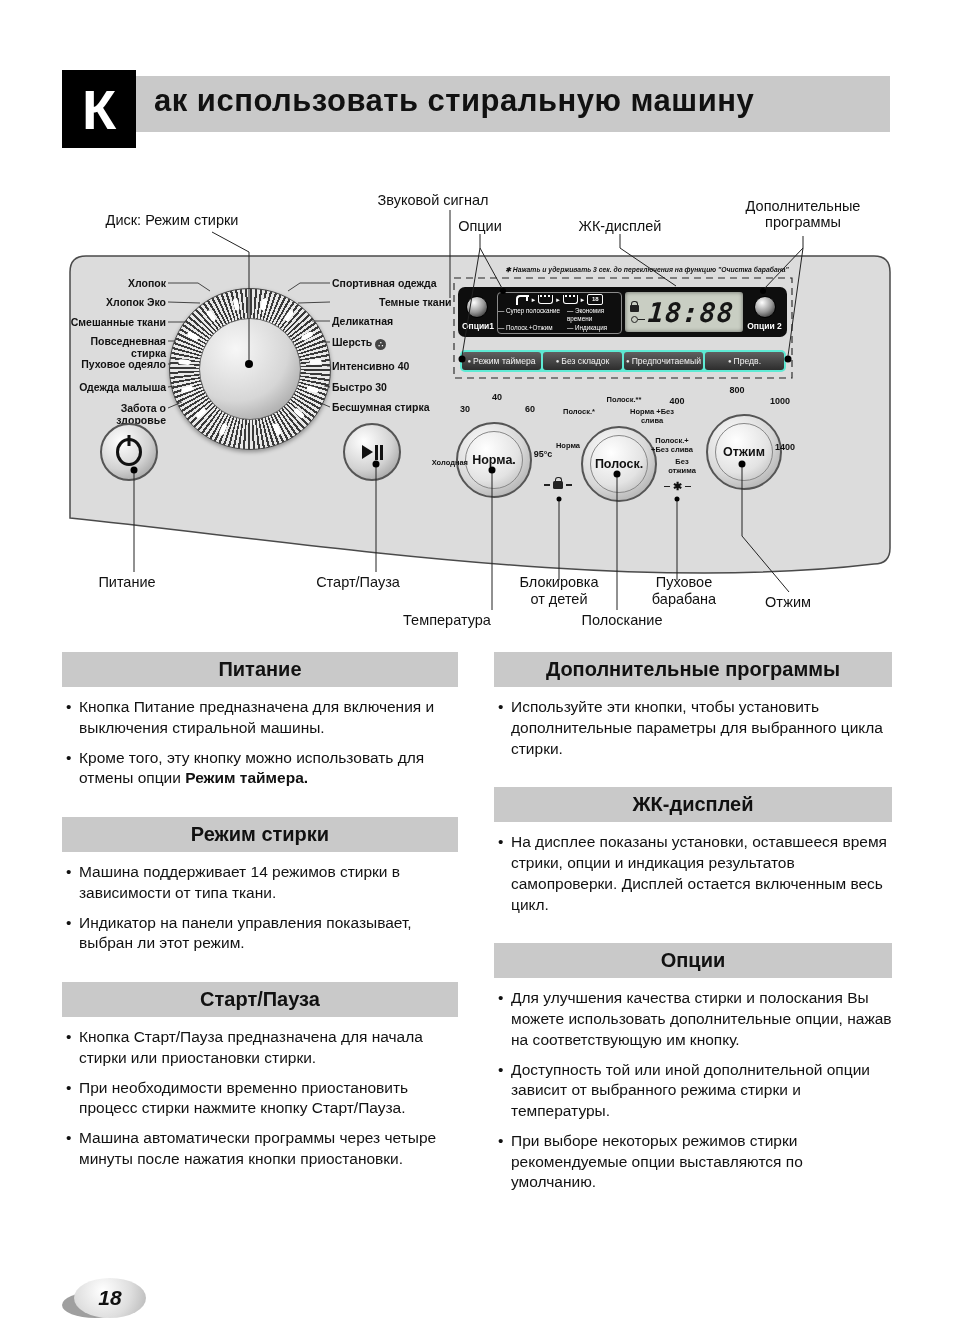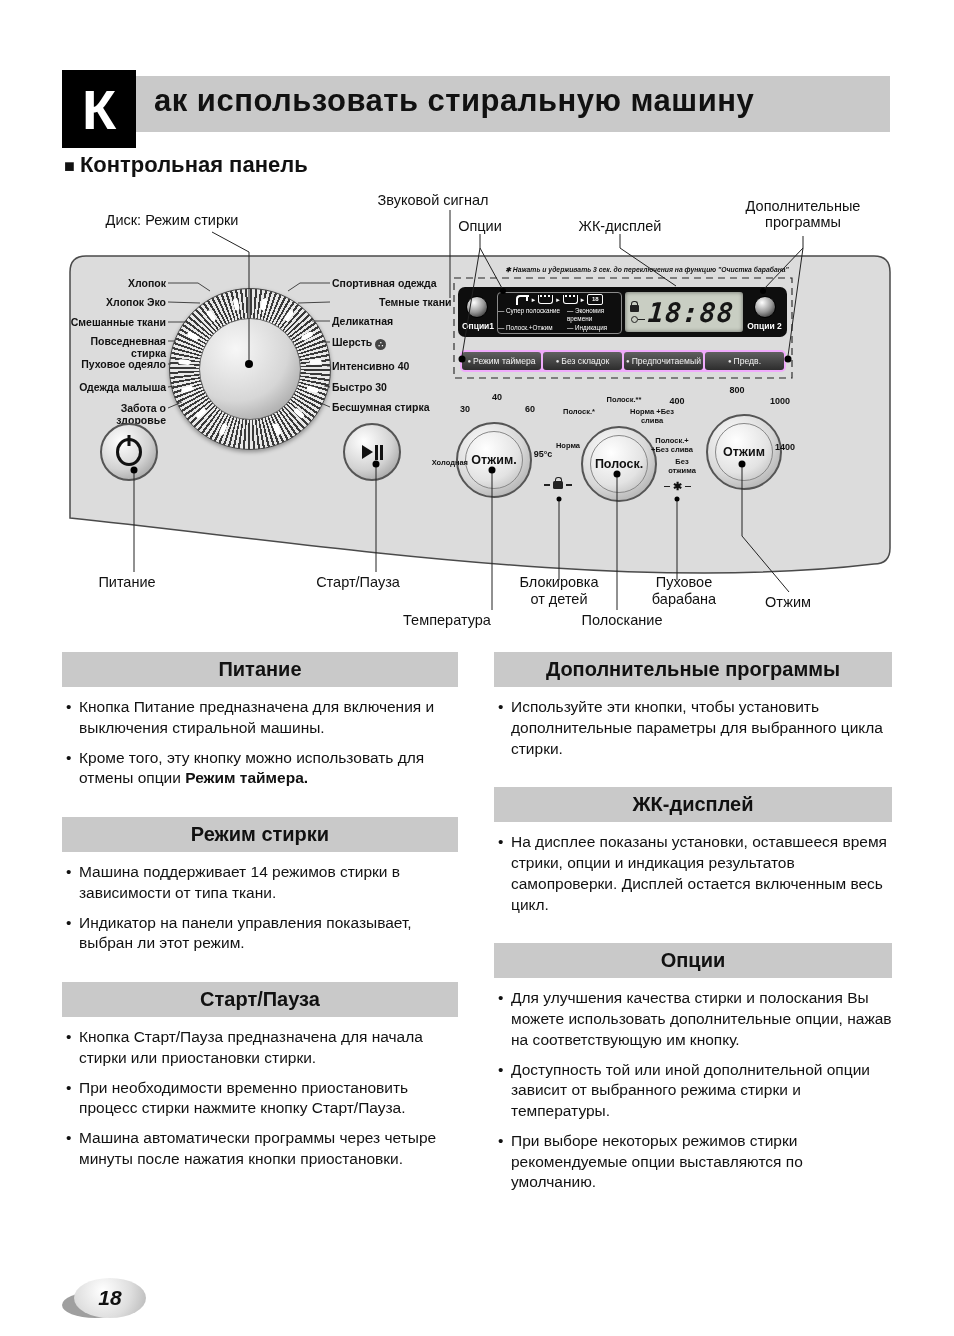--- a/index.html
+++ b/index.html
@@ -65,21 +65,21 @@
   .mini-lock{width:9px;height:7px;background:#222;border-radius:1px;position:relative;margin-top:4px;}
   .mini-lock::before{content:"";position:absolute;top:-4px;left:1px;width:5px;height:4px;border:1.5px solid #222;
         border-bottom:0;border-radius:3px 3px 0 0;}
   .mini-key{width:5px;height:5px;border:1.5px solid #222;border-radius:50%;position:relative;}
   .mini-key::after{content:"";position:absolute;left:6px;top:1.5px;width:7px;height:1.5px;background:#222;}
   .time{flex:1;text-align:center;font-family:"DejaVu Sans Mono",monospace;font-weight:bold;font-style:italic;
         font-size:27px;letter-spacing:1px;color:#161616;transform:skewX(-4deg);}
   .note{position:absolute;left:420px;top:76px;width:330px;text-align:center;font-size:6.8px;font-weight:bold;
         font-style:italic;z-index:2;}
   
-  .optrow{position:absolute;left:398px;top:160px;width:326px;height:22px;background:#f0abfc;border-radius:5px;
+  .optrow{position:absolute;left:398px;top:160px;width:326px;height:22px;background:#5eead4;border-radius:5px;
         padding:2px;box-sizing:border-box;display:grid;grid-template-columns:1fr 1fr 1fr 1fr;gap:2px;z-index:2;}
   .rbtn{background:linear-gradient(180deg,#606060,#2d2d2d);border-radius:3px;color:#f2f2f2;font-size:8.6px;
         display:flex;align-items:center;justify-content:center;white-space:nowrap;}
   .rbtn::before{content:"● ";font-size:6px;margin-right:2px;color:#e8e8e8;}
   
   .knob2{position:absolute;width:72px;height:72px;border-radius:50%;z-index:2;
         background:radial-gradient(circle at 36% 30%,#fbfbfb,#d8d8d8 55%,#9a9a9a);
         border:2px solid #555;display:flex;align-items:center;justify-content:center;}
   .knob2 .face{width:56px;height:56px;border-radius:50%;
         background:radial-gradient(circle at 36% 30%,#ffffff,#e3e3e3 60%,#b3b3b3);
@@ -112,21 +112,20 @@
 </style>
 </head>
 <body>
 
 <div class="page">
 
   <div class="titlebar">
     <div class="ttl">ак использовать стиральную машину</div>
   </div>
   <div class="dropcap">К</div>
-  <div class="panel-heading">Контрольная панель</div>
 
   <div class="diagram">
 
     <svg class="bg" width="830" height="460" viewBox="0 0 830 460">
       <path d="M 24 66 L 812 66 Q 828 66 828 82 L 828 358 Q 828 374 812 374 C 560 404 240 352 8 328 L 8 82 Q 8 66 24 66 Z" fill="#dcdcdc" stroke="#4a4a4a" stroke-width="1.5"></path>
       <rect x="392" y="88" width="338" height="100" fill="none" stroke="#222" stroke-width="1.1" stroke-dasharray="7 5"></rect>
     </svg>
 
     <div class="co" style="left:35px;top:22px;width:150px;">Диск: Режим стирки</div>
     <div class="co" style="left:296px;top:2px;width:150px;">Звуковой сигнал</div>
@@ -212,21 +211,21 @@
     </div>
 
     <div class="optrow">
       <div class="rbtn">Режим таймера</div>
       <div class="rbtn">Без складок</div>
       <div class="rbtn">Предпочитаемый</div>
       <div class="rbtn">Предв.</div>
     </div>
 
     <div class="knob2" style="left:394px;top:232px;">
-      <div class="face">Отжим.</div>
+      <div class="face">Норма.</div>
     </div>
     <div class="knob2" style="left:519px;top:236px;">
       <div class="face">Полоск.</div>
     </div>
     <div class="knob2" style="left:644px;top:224px;">
       <div class="face">Отжим</div>
     </div>
 
     <div class="mark" style="left:376px;top:269px;width:60px;text-align:right;">Холодная</div>
     <div class="mark num" style="left:403px;top:214px;">30</div>

